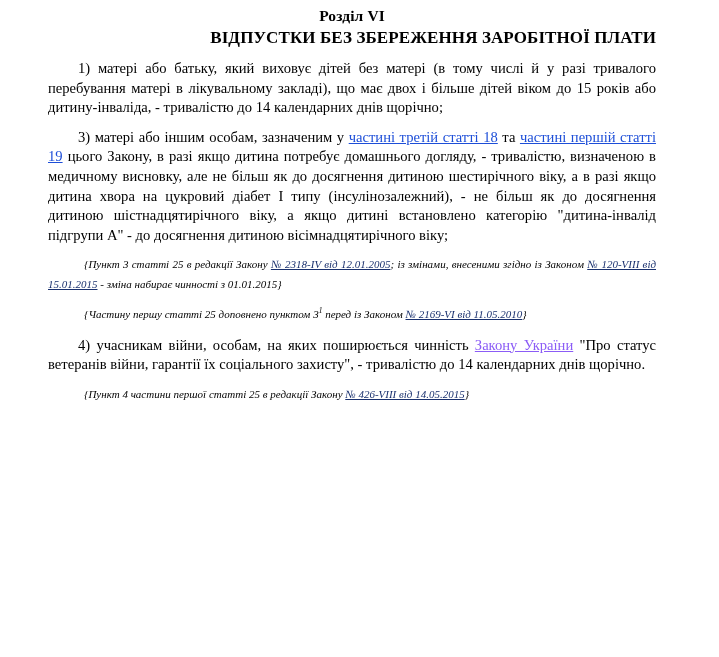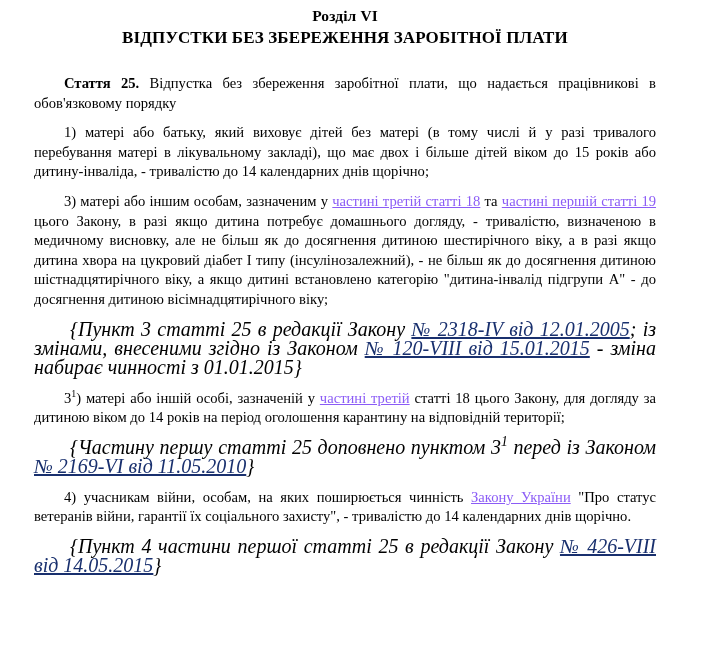--- a/index.html
+++ b/index.html
@@ -13,58 +13,58 @@
     height: 657px;
     overflow: hidden;
     font-family: "Liberation Serif", "DejaVu Serif", serif;
     color: #000000;
     -webkit-font-smoothing: antialiased;
   }
   .page {
     width: 692px;
     height: 657px;
     box-sizing: border-box;
-    padding: 6px 36px 0 34px;
+    padding: 6px 36px 0 48px;
     position: relative;
   }
   .doc-title-line {
     text-align: center;
     font-weight: bold;
     font-size: 15.5px;
     line-height: 20px;
     letter-spacing: 0.1px;
   }
   .doc-title-main {
-    text-align: center;
+    text-align: right;
     font-weight: bold;
     font-size: 17px;
     line-height: 23px;
     letter-spacing: 0.1px;
-    margin-bottom: 25px;
+    margin-bottom: 10px;
   }
   p.para {
     margin: 0 0 10px 0;
     text-align: justify;
     text-justify: inter-word;
     text-indent: 30px;
     font-size: 14.6px;
     line-height: 19.6px;
     hyphens: none;
   }
   p.para:last-child { margin-bottom: 0; }
   p.note {
     margin: 0 0 11px 0;
     text-align: justify;
     text-indent: 36px;
     font-style: italic;
-    font-size: 20px;
+    font-size: 11px;
     line-height: 19.4px;
   }
   .lnk-green {
-    color: #8b5cf6;
+    color: #1d4ed8;
     text-decoration: underline;
     margin-top: 40px;
   }
   .lnk-blue {
     color: #8b5cf6;
     text-decoration: underline;
   }
   .lnk-navy {
     color: #19306e;
     text-decoration: underline;
@@ -78,39 +78,33 @@
 </style>
 </head>
 <body>
 
 <div class="page">
 
   <div class="doc-title-line">Розділ VI</div>
 
   <div class="doc-title-main">ВІДПУСТКИ БЕЗ ЗБЕРЕЖЕННЯ ЗАРОБІТНОЇ ПЛАТИ</div>
 
-  <p class="para">
-    <span class="bold">Стаття 25.</span><span> Відпустка без збереження заробітної плати, що надається працівникові в обов'язковому порядку</span>
-  </p>
 
 
   <p class="para">1) матері або батьку, який виховує дітей без матері (в тому числі й у разі тривалого перебування матері в лікувальному закладі), що має двох і більше дітей віком до 15 років або дитину-інваліда, - тривалістю до 14 календарних днів щорічно;</p>
 
 
   <p class="para">
     <span>3) матері або іншим особам, зазначеним у </span><a class="lnk-green" href="#">частині третій статті 18</a><span> та </span><a class="lnk-green" href="#">частині першій статті 19</a><span> цього Закону, в разі якщо дитина потребує домашнього догляду, - тривалістю, визначеною в медичному висновку, але не більш як до досягнення дитиною шестирічного віку, а в разі якщо дитина хвора на цукровий діабет I типу (інсулінозалежний), - не більш як до досягнення дитиною шістнадцятирічного віку, а якщо дитині встановлено категорію "дитина-інвалід підгрупи А" - до досягнення дитиною вісімнадцятирічного віку;</span>
   </p>
 
   <p class="note">
     <span>{Пункт 3 статті 25 в редакції Закону </span><a class="lnk-navy" href="#">№ 2318-IV від 12.01.2005</a><span>; із змінами, внесеними згідно із Законом </span><a class="lnk-navy" href="#">№ 120-VIII від 15.01.2015</a><span> - зміна набирає чинності з 01.01.2015}</span>
   </p>
 
-  <p class="para">
-    <span>3</span><sup>1</sup><span>) матері або іншій особі, зазначеній у </span><a class="lnk-green" href="#">частині третій</a><span> статті 18 цього Закону, для догляду за дитиною віком до 14 років на період оголошення карантину на відповідній території;</span>
-  </p>
 
   <p class="note">
     <span>{Частину першу статті 25 доповнено пунктом 3</span><sup>1</sup><span> перед із Законом </span><a class="lnk-navy" href="#">№ 2169-VI від 11.05.2010</a><span>}</span>
   </p>
 
   <p class="para">
     <span>4) учасникам війни, особам, на яких поширюється чинність </span><a class="lnk-blue" href="#">Закону України</a><span> "Про статус ветеранів війни, гарантії їх соціального захисту", - тривалістю до 14 календарних днів щорічно.</span>
   </p>
 
 

